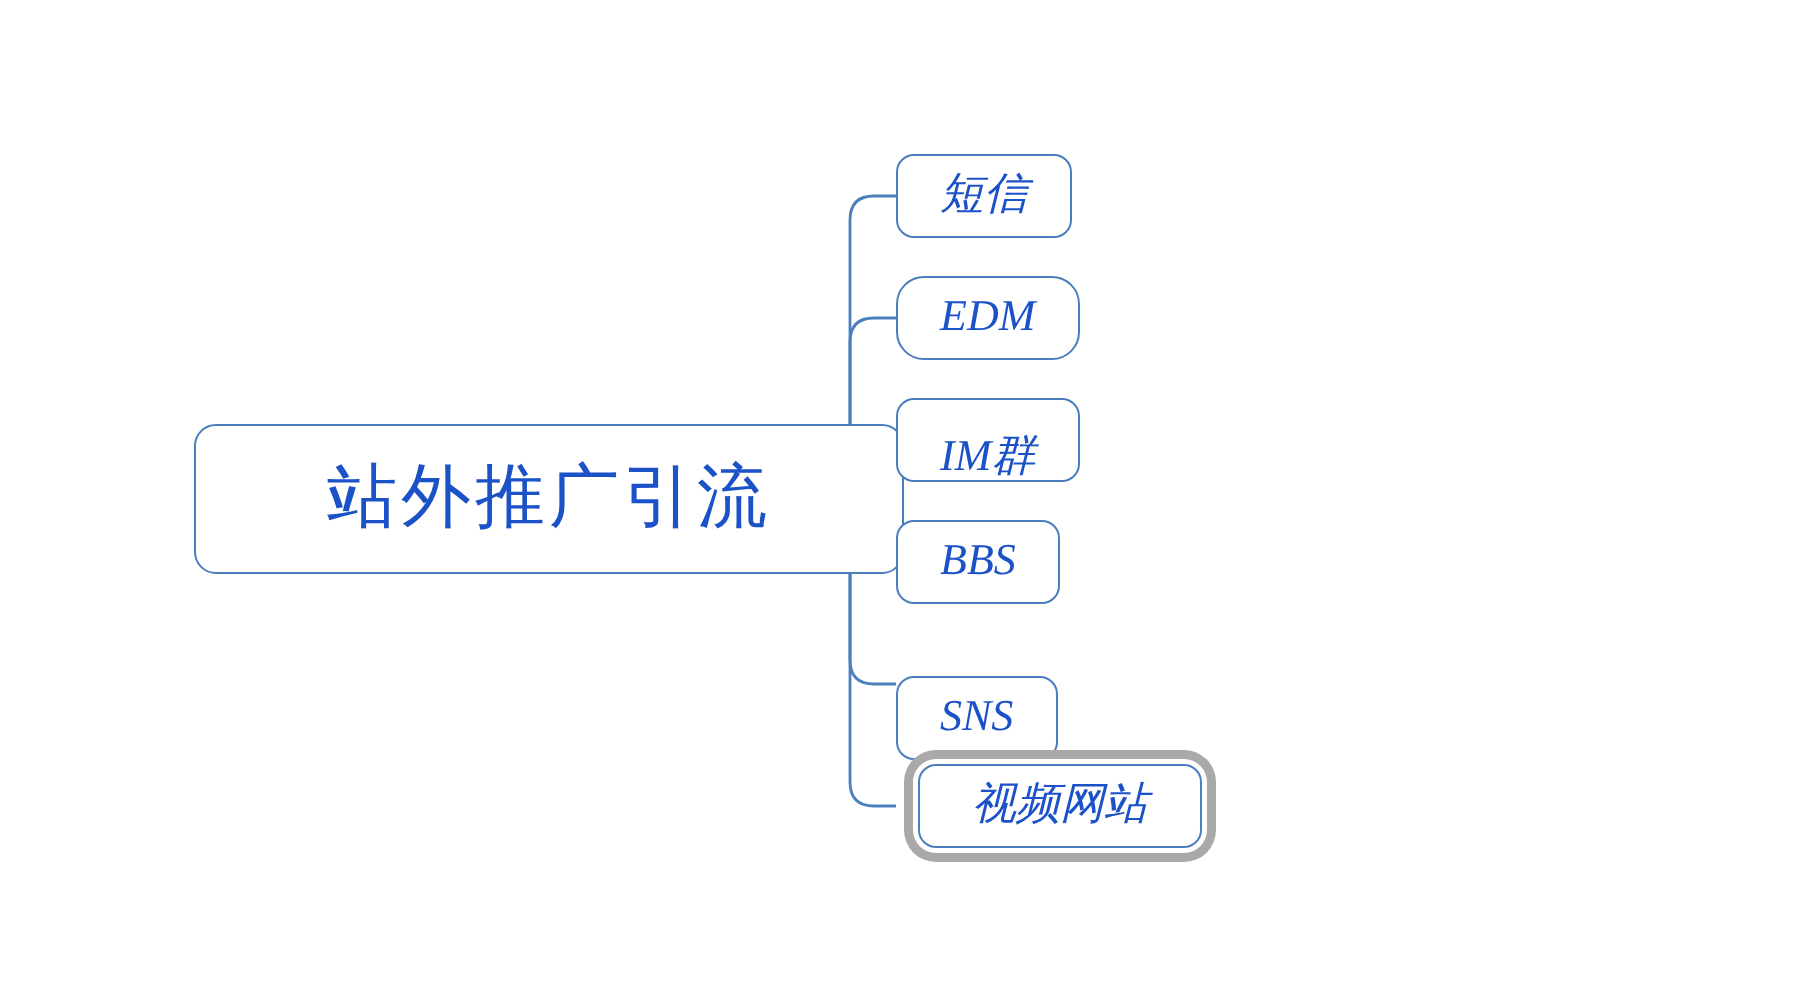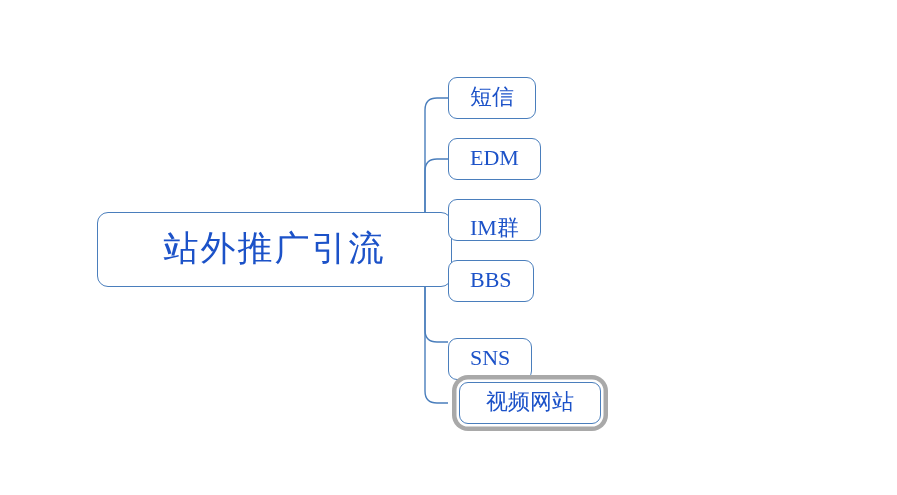--- a/index.html
+++ b/index.html
@@ -43,20 +43,21 @@
     height: 75px;
     border-radius: 11px;
     font-size: 35px;
     letter-spacing: 2px;
   }
   .topic.child {
     left: 448px;
     height: 42px;
     padding: 0 21px;
     font-size: 22px;
+    font-style: italic;
   }
   .topic.child.selected {
     padding: 0 26px;
     box-shadow: 0 0 0 2.5px #ffffff, 0 0 0 7px var(--sel, #a9a9a9);
   }
   .label {
     display: inline-block;
     line-height: 1;
     transform: translateY(-1px);
   }
@@ -76,21 +77,21 @@
     </svg>
 
   <div class="topic root">
     <span class="label">站外推广引流</span>
   </div>
 
   <div id="children-layer">
       <div class="topic child" style="top: 77px;">
         <span class="label">短信</span>
       </div>
-      <div class="topic child" style="top: 138px;">
+      <div class="topic child" style="top: 138px; border-radius: 14px;">
         <span class="label">EDM</span>
       </div>
       <div class="topic child" style="top: 199px; align-items: flex-end;">
         <span class="label">IM群</span>
       </div>
       <div class="topic child" style="top: 260px; justify-content: flex-end;">
         <span class="label">BBS</span>
       </div>
       <div class="topic child" style="top: 338px;">
         <span class="label">SNS</span>

